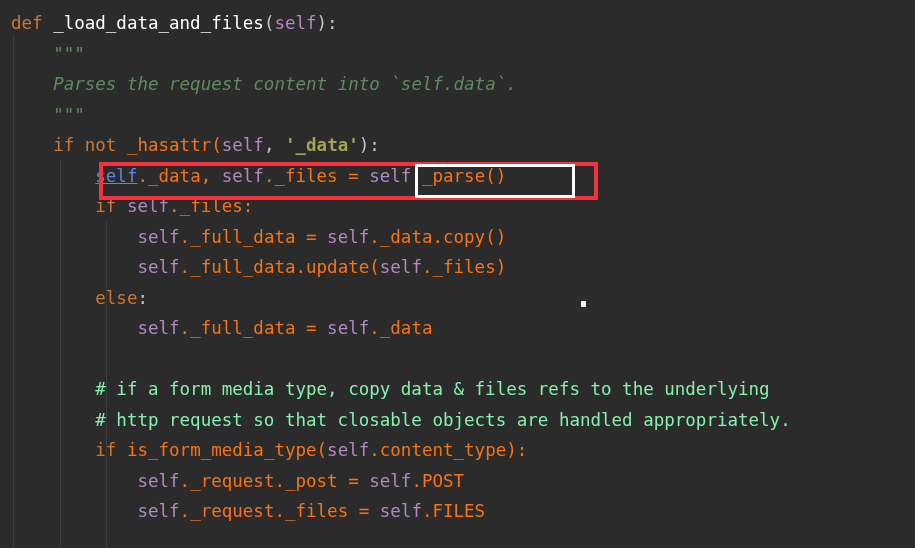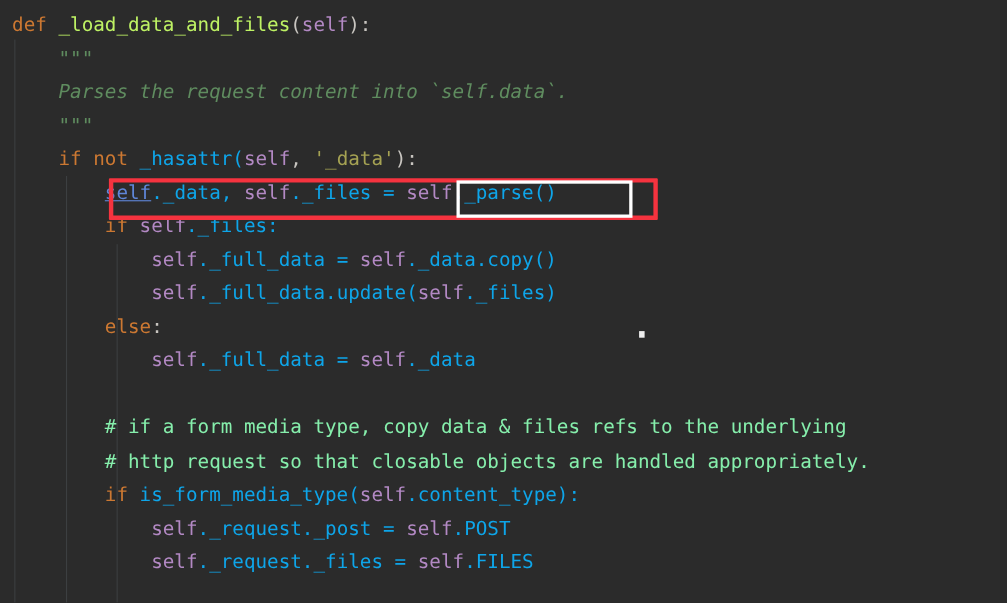--- a/index.html
+++ b/index.html
@@ -37,25 +37,25 @@
   }
   .ln {
     display: block;
     height: 30.5px;
     padding-left: 11px;
     white-space: pre;
   }
 
   
   .kw    { color: #cc7832; margin-top: 16px; }           
-  .fn    { color: #bef264; }           
+  .fn    { color: #ffffff; }           
   .self  { color: #b389c4; }           
-  .plain { color: #0ea5e9; }           
+  .plain { color: #f97316; }           
   .punct { color: #c8c5c0; }
-  .str   { color: #a5a253; }           
+  .str   { color: #a5a253; font-weight: bold; }           
   .doc   { color: #5f8c5f; font-style: italic; }  
   .cmt   { color: #86efac; }           
   .hl-self { color: #5f86d8; text-decoration: underline; }
 
   
   #red-box {
     position: absolute;
     border: 4px solid #f5333f;
     border-radius: 1px;
     box-sizing: border-box;

